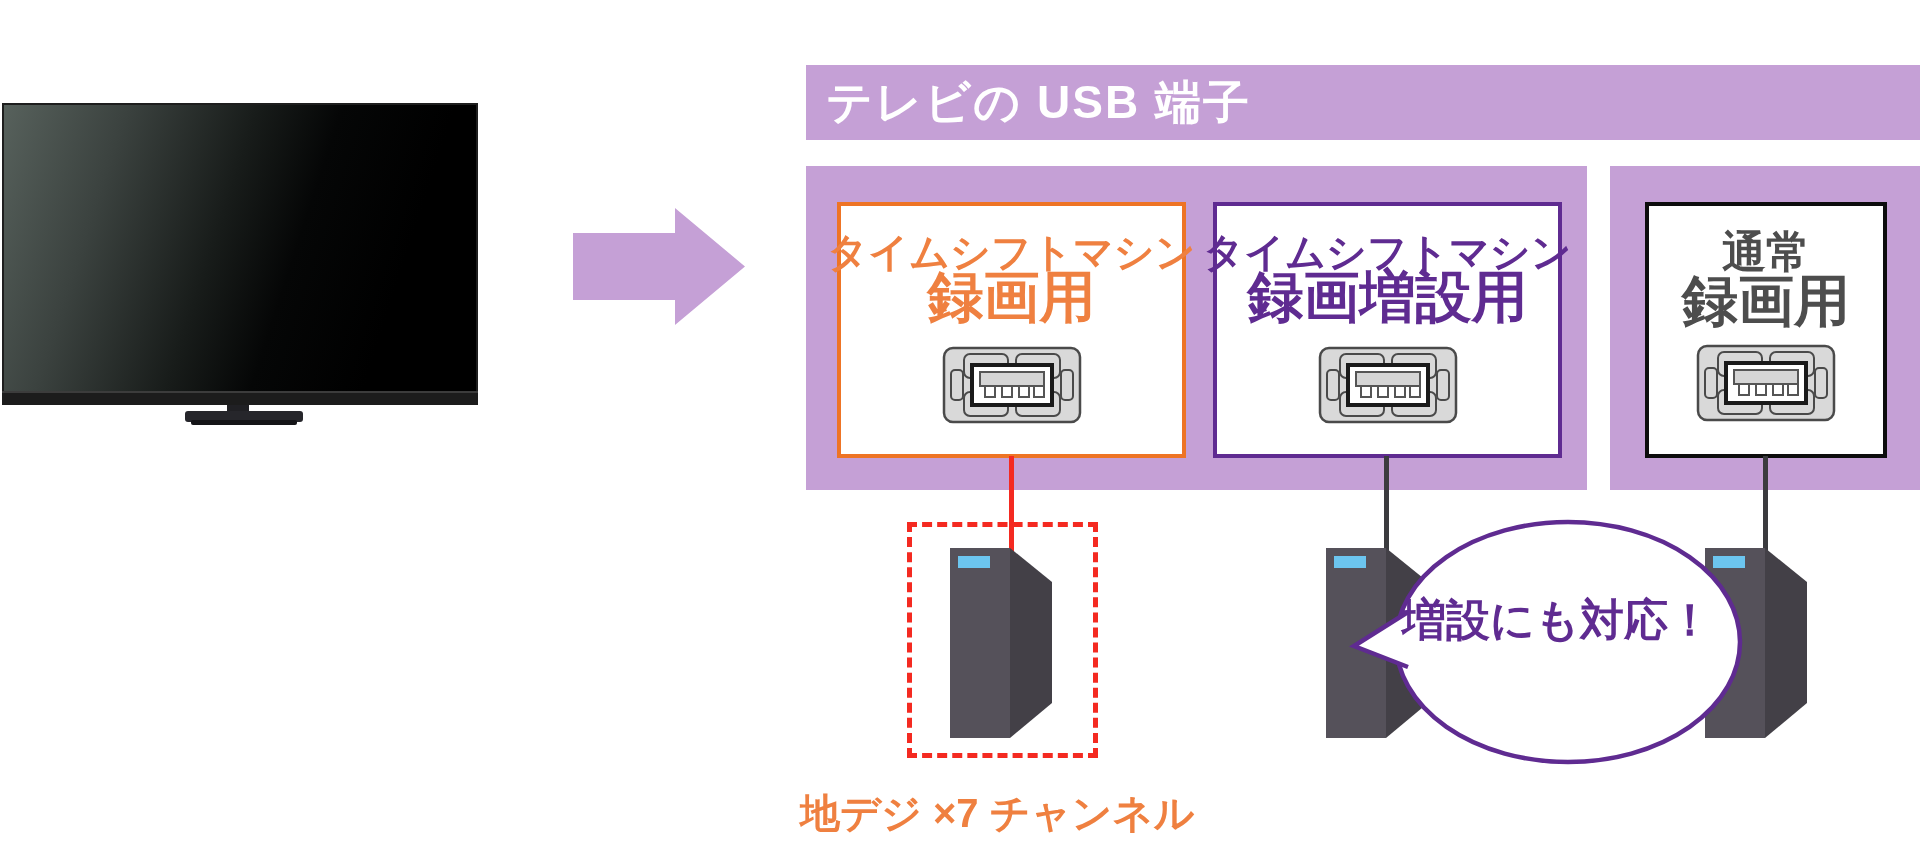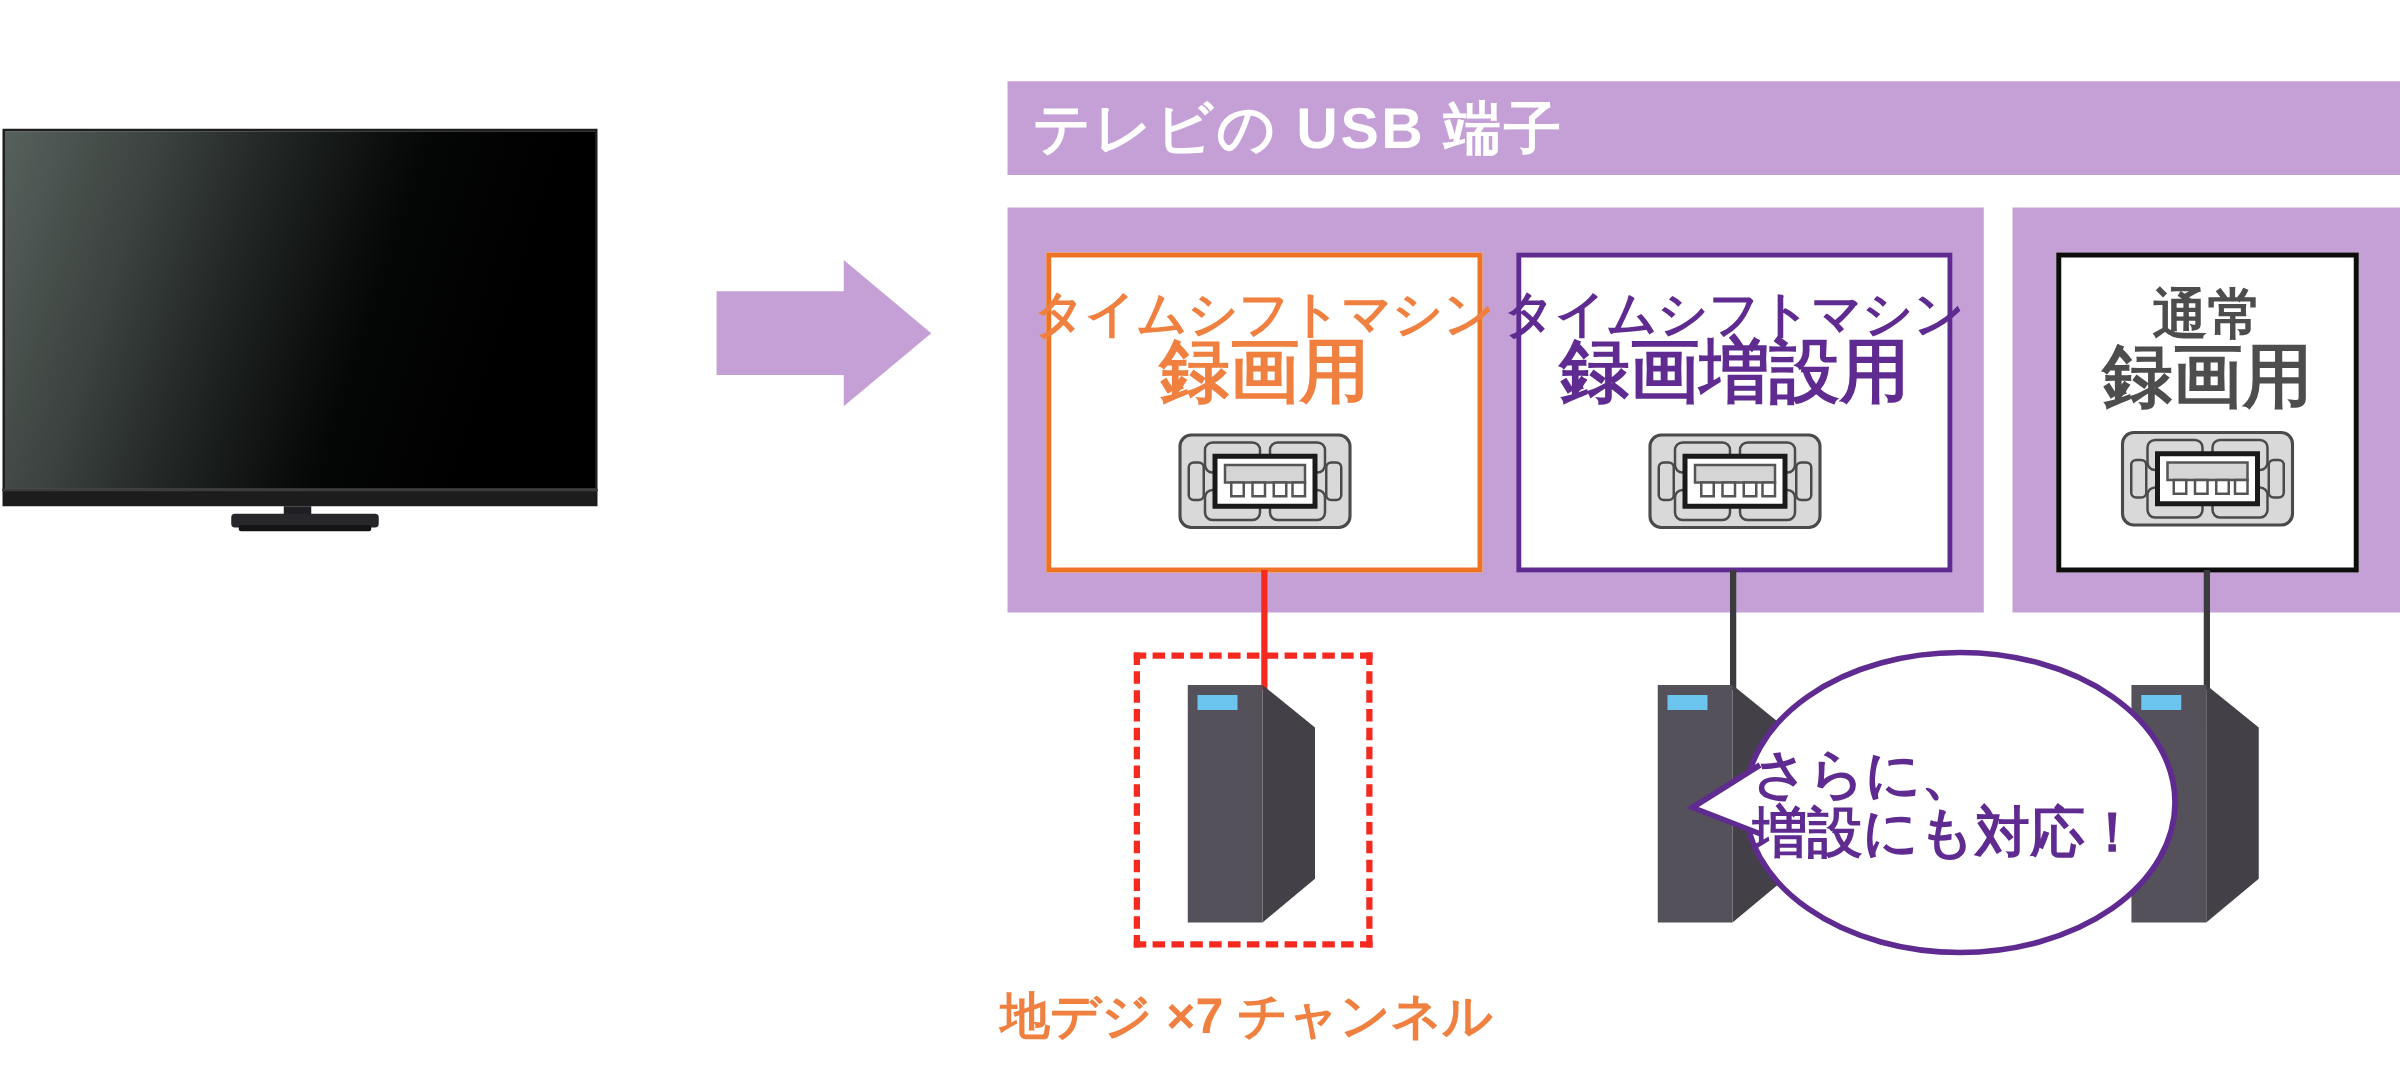--- a/index.html
+++ b/index.html
@@ -174,19 +174,18 @@
     <rect x="0" y="0" width="60" height="190" fill="#55515a"></rect>
     <rect x="8" y="8" width="32" height="12" fill="#6cc5ef"></rect>
   </svg>
 
   <svg class="abs bubble-svg" width="420" height="270" viewBox="0 0 420 270">
     <ellipse cx="228" cy="127" rx="172" ry="120" fill="#ffffff" stroke="#5f2b91" stroke-width="4.5"></ellipse>
     <path d="M68,97 L14,131 L68,152 Z" fill="#ffffff" stroke="none"></path>
     <path d="M68,97 L14,131 L68,152" fill="none" stroke="#5f2b91" stroke-width="4.5" stroke-linejoin="miter"></path>
   </svg>
   <div class="abs bubble-text">
-    <div>さらに、</div>
     <div>増設にも対応！</div>
   </div>
 
   <div class="abs caption">地デジ ×7 チャンネル</div>
 
 </div>
 
 </body></html>

